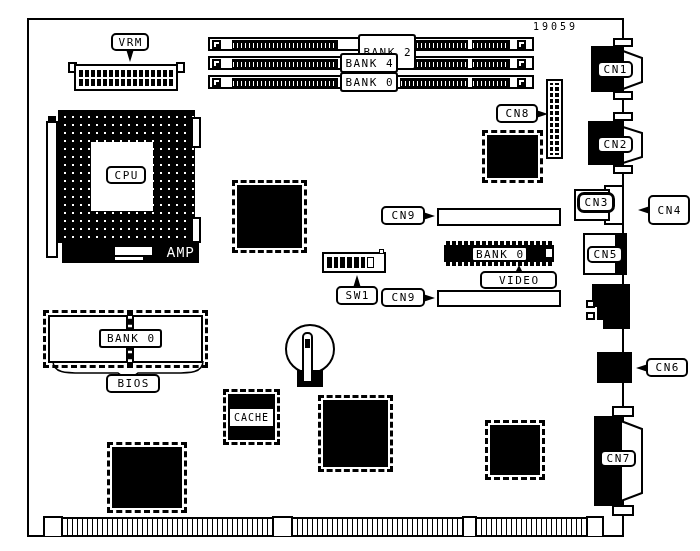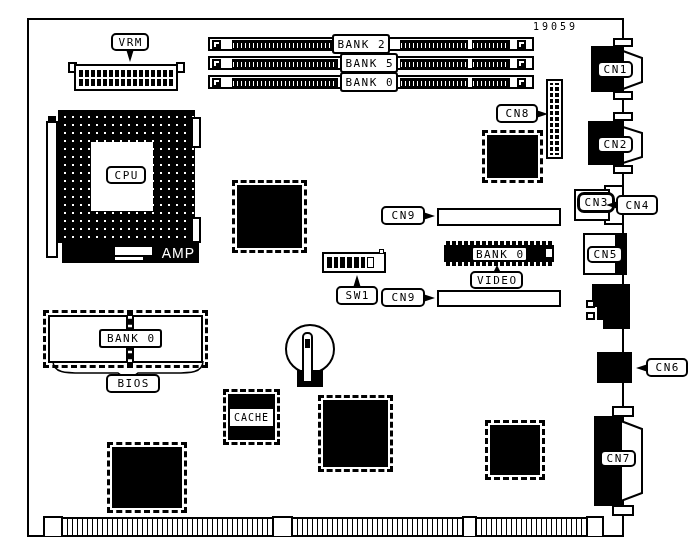--- a/index.html
+++ b/index.html
@@ -27,21 +27,21 @@
   .latch::after{content:"";position:absolute;right:0;bottom:0;width:3px;height:3px;background:#000}
   .comb{position:absolute;height:18px;border-top:2px solid #000;
         background:repeating-linear-gradient(90deg,#000 0 1px,#fff 1px 5px);z-index:2}
   .stepb{position:absolute;height:20px;background:#fff;border:2px solid #000;border-bottom:0;z-index:2}
   .socket{position:absolute;left:58px;top:110px;width:137px;height:133px;background-color:#000;
           background-image:radial-gradient(#fff 1.3px,transparent 1.4px);
           background-size:8px 8px;background-position:3px 3px}
   .tab{position:absolute;background:#fff;border:2px solid #000}
   .amp{position:absolute;left:62px;top:243px;width:137px;height:20px;background:#000;color:#fff;
        font-size:14px;letter-spacing:1px;display:flex;align-items:center;justify-content:flex-end;
-       padding-right:4px;font-family:Liberation Sans, sans-serif}
+       padding-right:4px;font-family:Liberation Mono, monospace}
   .sw{position:absolute;left:322px;top:252px;width:64px;height:21px;border:2px solid #000;background:#fff;
       display:flex;gap:2px;padding:3px 10px 3px 3px}
   .swb{flex:1;background:#000}
   .swb.off{background:#fff;border:1px solid #000}
   .pn{position:absolute;font-size:10px;letter-spacing:3px}
 </style>
 </head>
 <body>
 
 <div id="screen">
@@ -83,25 +83,25 @@
   <div class="tickbar" style="left:400px;top:59px;width:68px;height:9px"></div>
   <div class="tickbar" style="left:472px;top:59px;width:38px;height:9px"></div>
   <div class="latch" style="left:517px;top:59px"></div>
 
   <div class="latch" style="left:212px;top:78px"></div>
   <div class="tickbar" style="left:232px;top:78px;width:106px;height:9px"></div>
   <div class="tickbar" style="left:400px;top:78px;width:68px;height:9px"></div>
   <div class="tickbar" style="left:472px;top:78px;width:38px;height:9px"></div>
   <div class="latch" style="left:517px;top:78px"></div>
 
-  <div class="callout sq" style="left:332px;top:34px;width:58px;height:20px">
+  <div class="callout sq" style="left:358px;top:34px;width:58px;height:36px">
       <span>BANK 2</span>
     </div>
   <div class="callout sq" style="left:340px;top:53px;width:58px;height:20px">
-      <span>BANK 5</span>
+      <span>BANK 4</span>
     </div>
   <div class="callout sq" style="left:340px;top:72px;width:58px;height:20px">
       <span>BANK 0</span>
     </div>
 
   <div class="tab" style="left:46px;top:121px;width:12px;height:137px"></div>
   <div class="abs" style="left:48px;top:116px;width:8px;height:7px;background:#000"></div>
   <div class="socket"></div>
   <div class="abs" style="left:91px;top:142px;width:62px;height:69px;background:#fff"></div>
   <div class="tab" style="left:191px;top:117px;width:10px;height:31px"></div>
@@ -147,21 +147,21 @@
     </svg>
   <div class="callout" style="left:597px;top:136px;width:36px;height:17px">
       <span>CN2</span>
     </div>
 
   <div class="abs" style="left:604px;top:185px;width:20px;height:40px;border:2px solid #000;background:#fff"></div>
   <div class="abs" style="left:574px;top:189px;width:36px;height:32px;border:2px solid #000;background:#fff"></div>
   <div class="callout bold" style="left:577px;top:192px;width:38px;height:21px">
       <span>CN3</span>
     </div>
-  <div class="callout" style="left:616px;top:195px;width:42px;height:20px">
+  <div class="callout" style="left:648px;top:195px;width:42px;height:30px">
     <span>CN4</span>
     <i class="arr left"></i>
   </div>
 
   <div class="abs" style="left:583px;top:233px;width:44px;height:42px;border:2px solid #000;background:#fff"></div>
   <div class="abs" style="left:615px;top:233px;width:12px;height:42px;background:#000"></div>
   <div class="callout" style="left:587px;top:246px;width:36px;height:17px">
       <span>CN5</span>
     </div>
 
@@ -171,21 +171,21 @@
     <i class="arr right"></i>
   </div>
 
   <div class="abs" style="left:444px;top:241px;width:110px;height:25px;
               background:repeating-linear-gradient(90deg,#fff 0 2px,#000 2px 6px) top/100% 4px no-repeat,
                          repeating-linear-gradient(90deg,#fff 0 2px,#000 2px 6px) bottom/100% 4px no-repeat,#000"></div>
   <div class="abs" style="left:546px;top:249px;width:6px;height:8px;background:#fff"></div>
   <div class="callout sq" style="left:471px;top:246px;width:57px;height:16px">
       <span>BANK 0</span>
     </div>
-  <div class="callout" style="left:470px;top:271px;width:53px;height:18px">
+  <div class="callout" style="left:480px;top:271px;width:77px;height:18px">
     <span>VIDEO</span>
     <i class="arr up" style="border-bottom-width:8px"></i>
   </div>
 
   <div class="abs" style="left:437px;top:290px;width:124px;height:17px;border:2px solid #000;background:#fff"></div>
   <div class="callout" style="left:381px;top:288px;width:44px;height:19px">
     <span>CN9</span>
     <i class="arr right"></i>
   </div>
 

